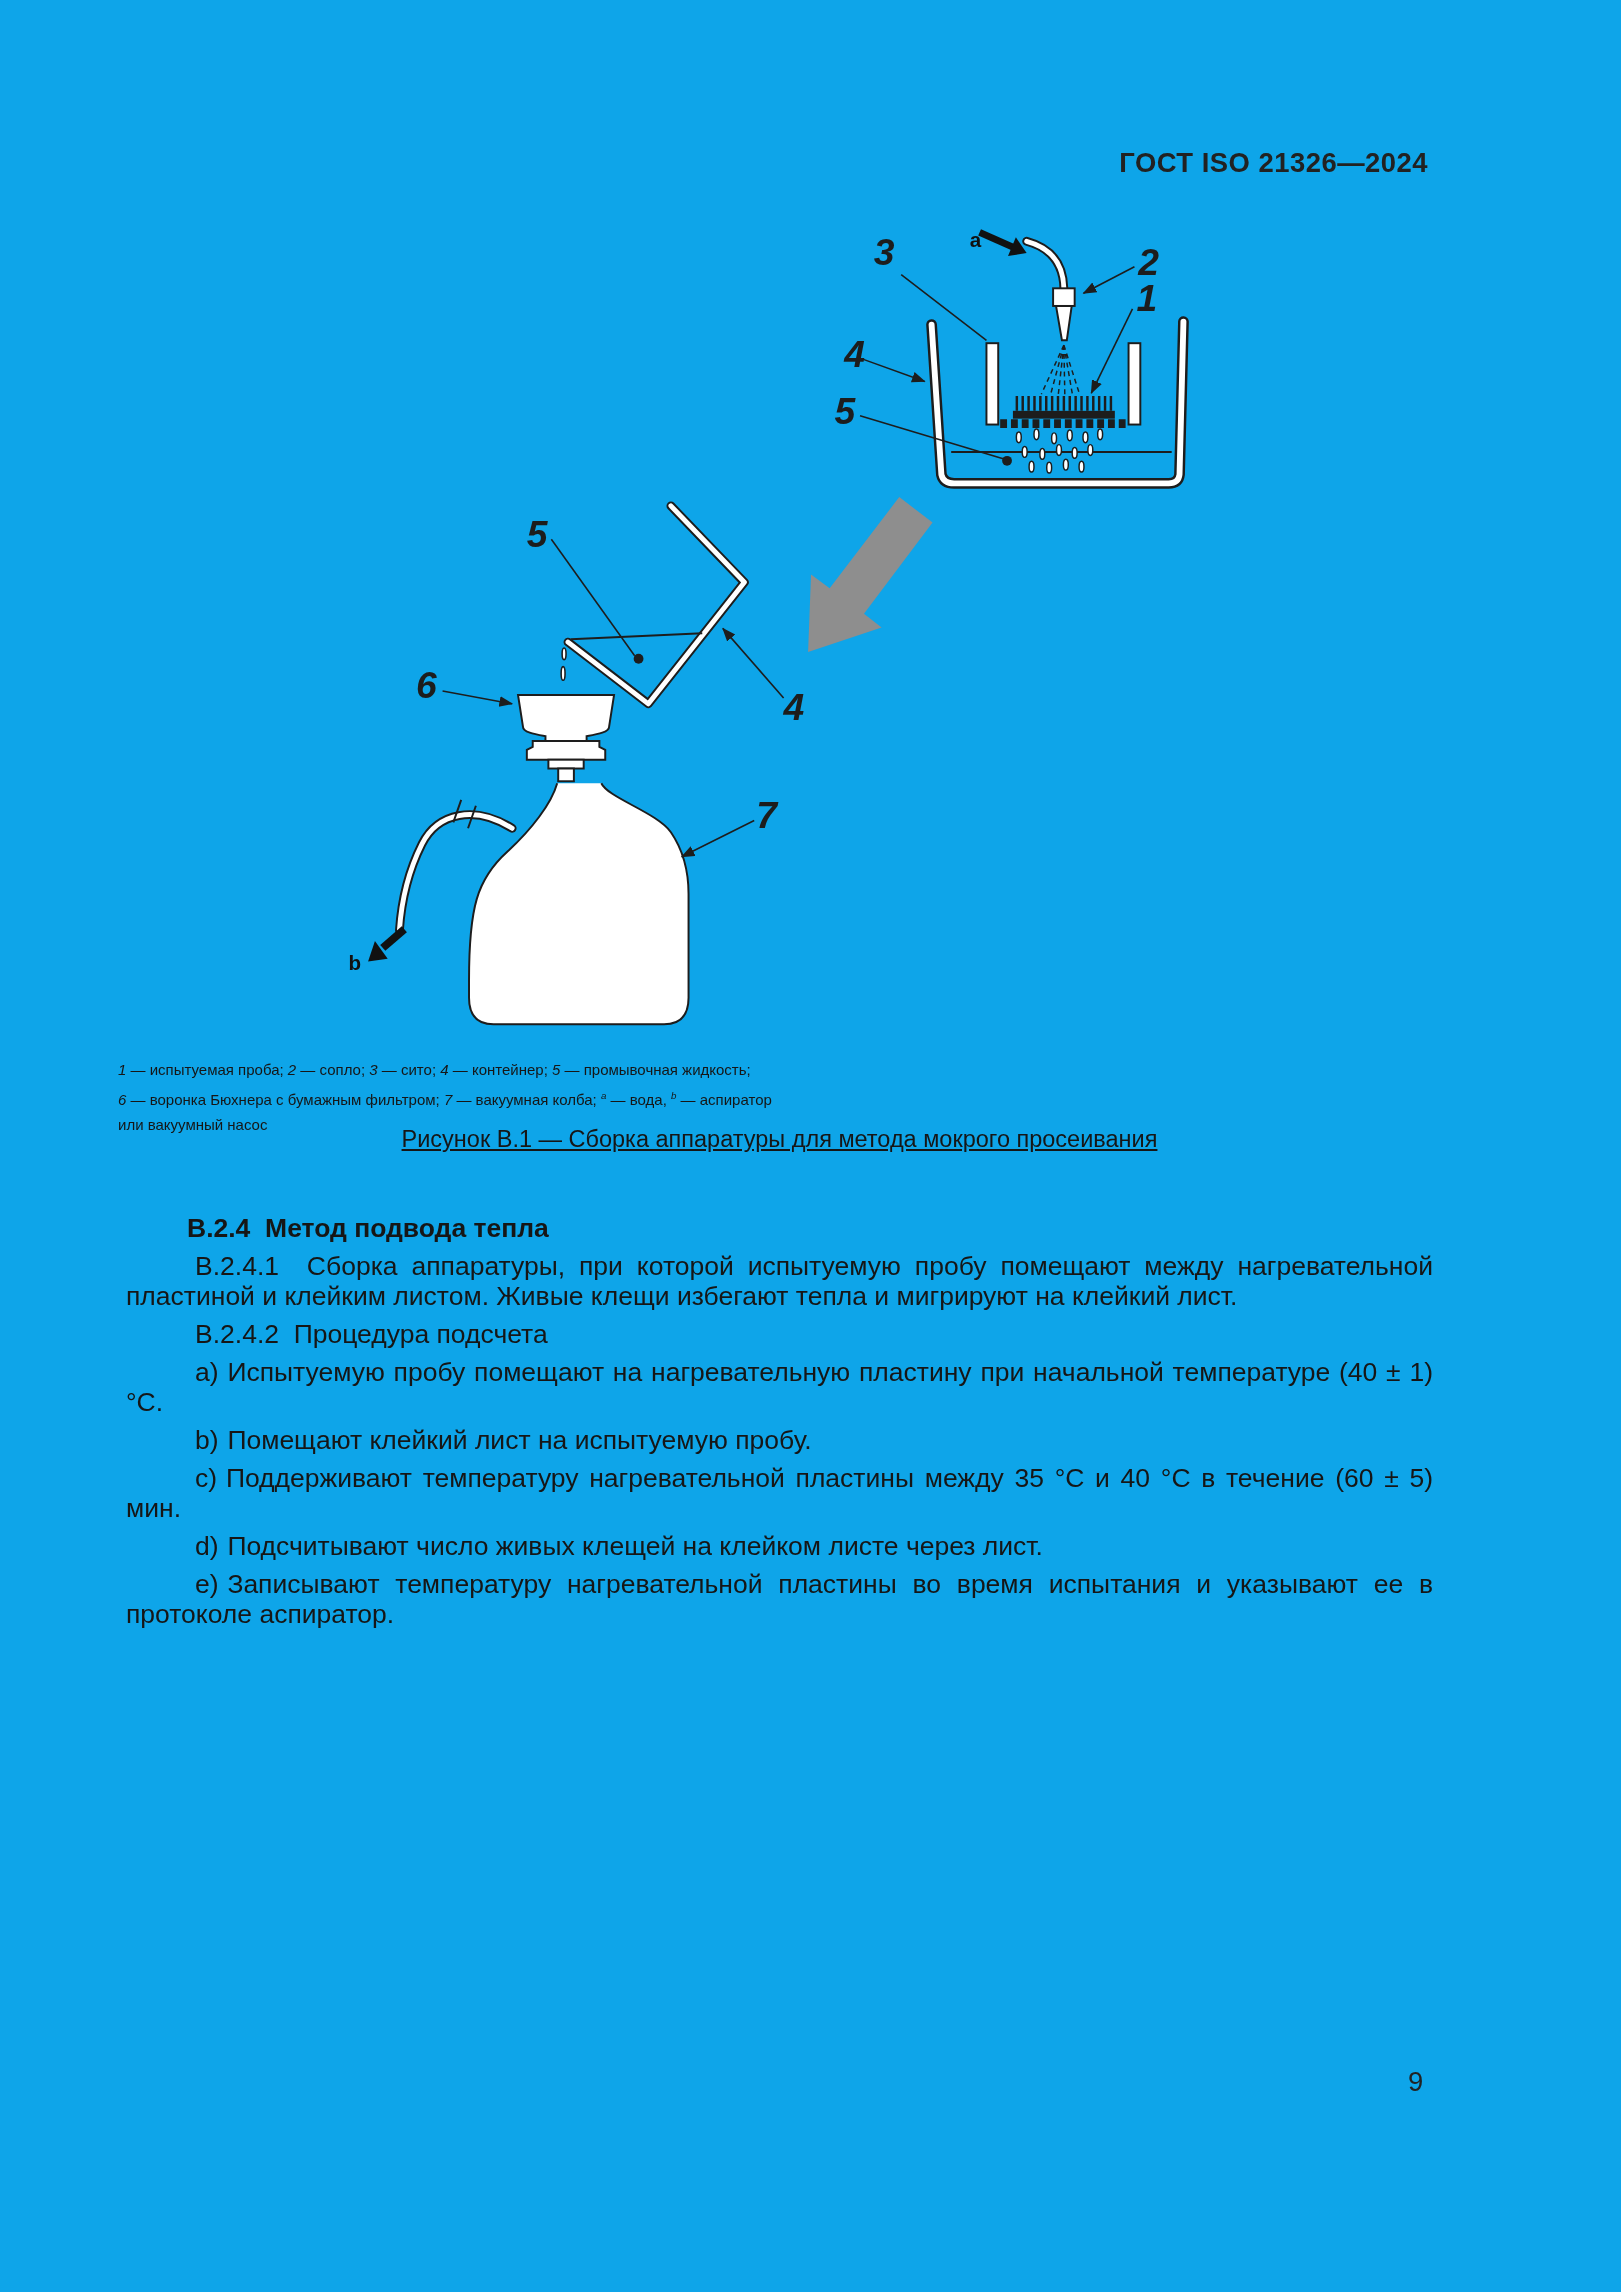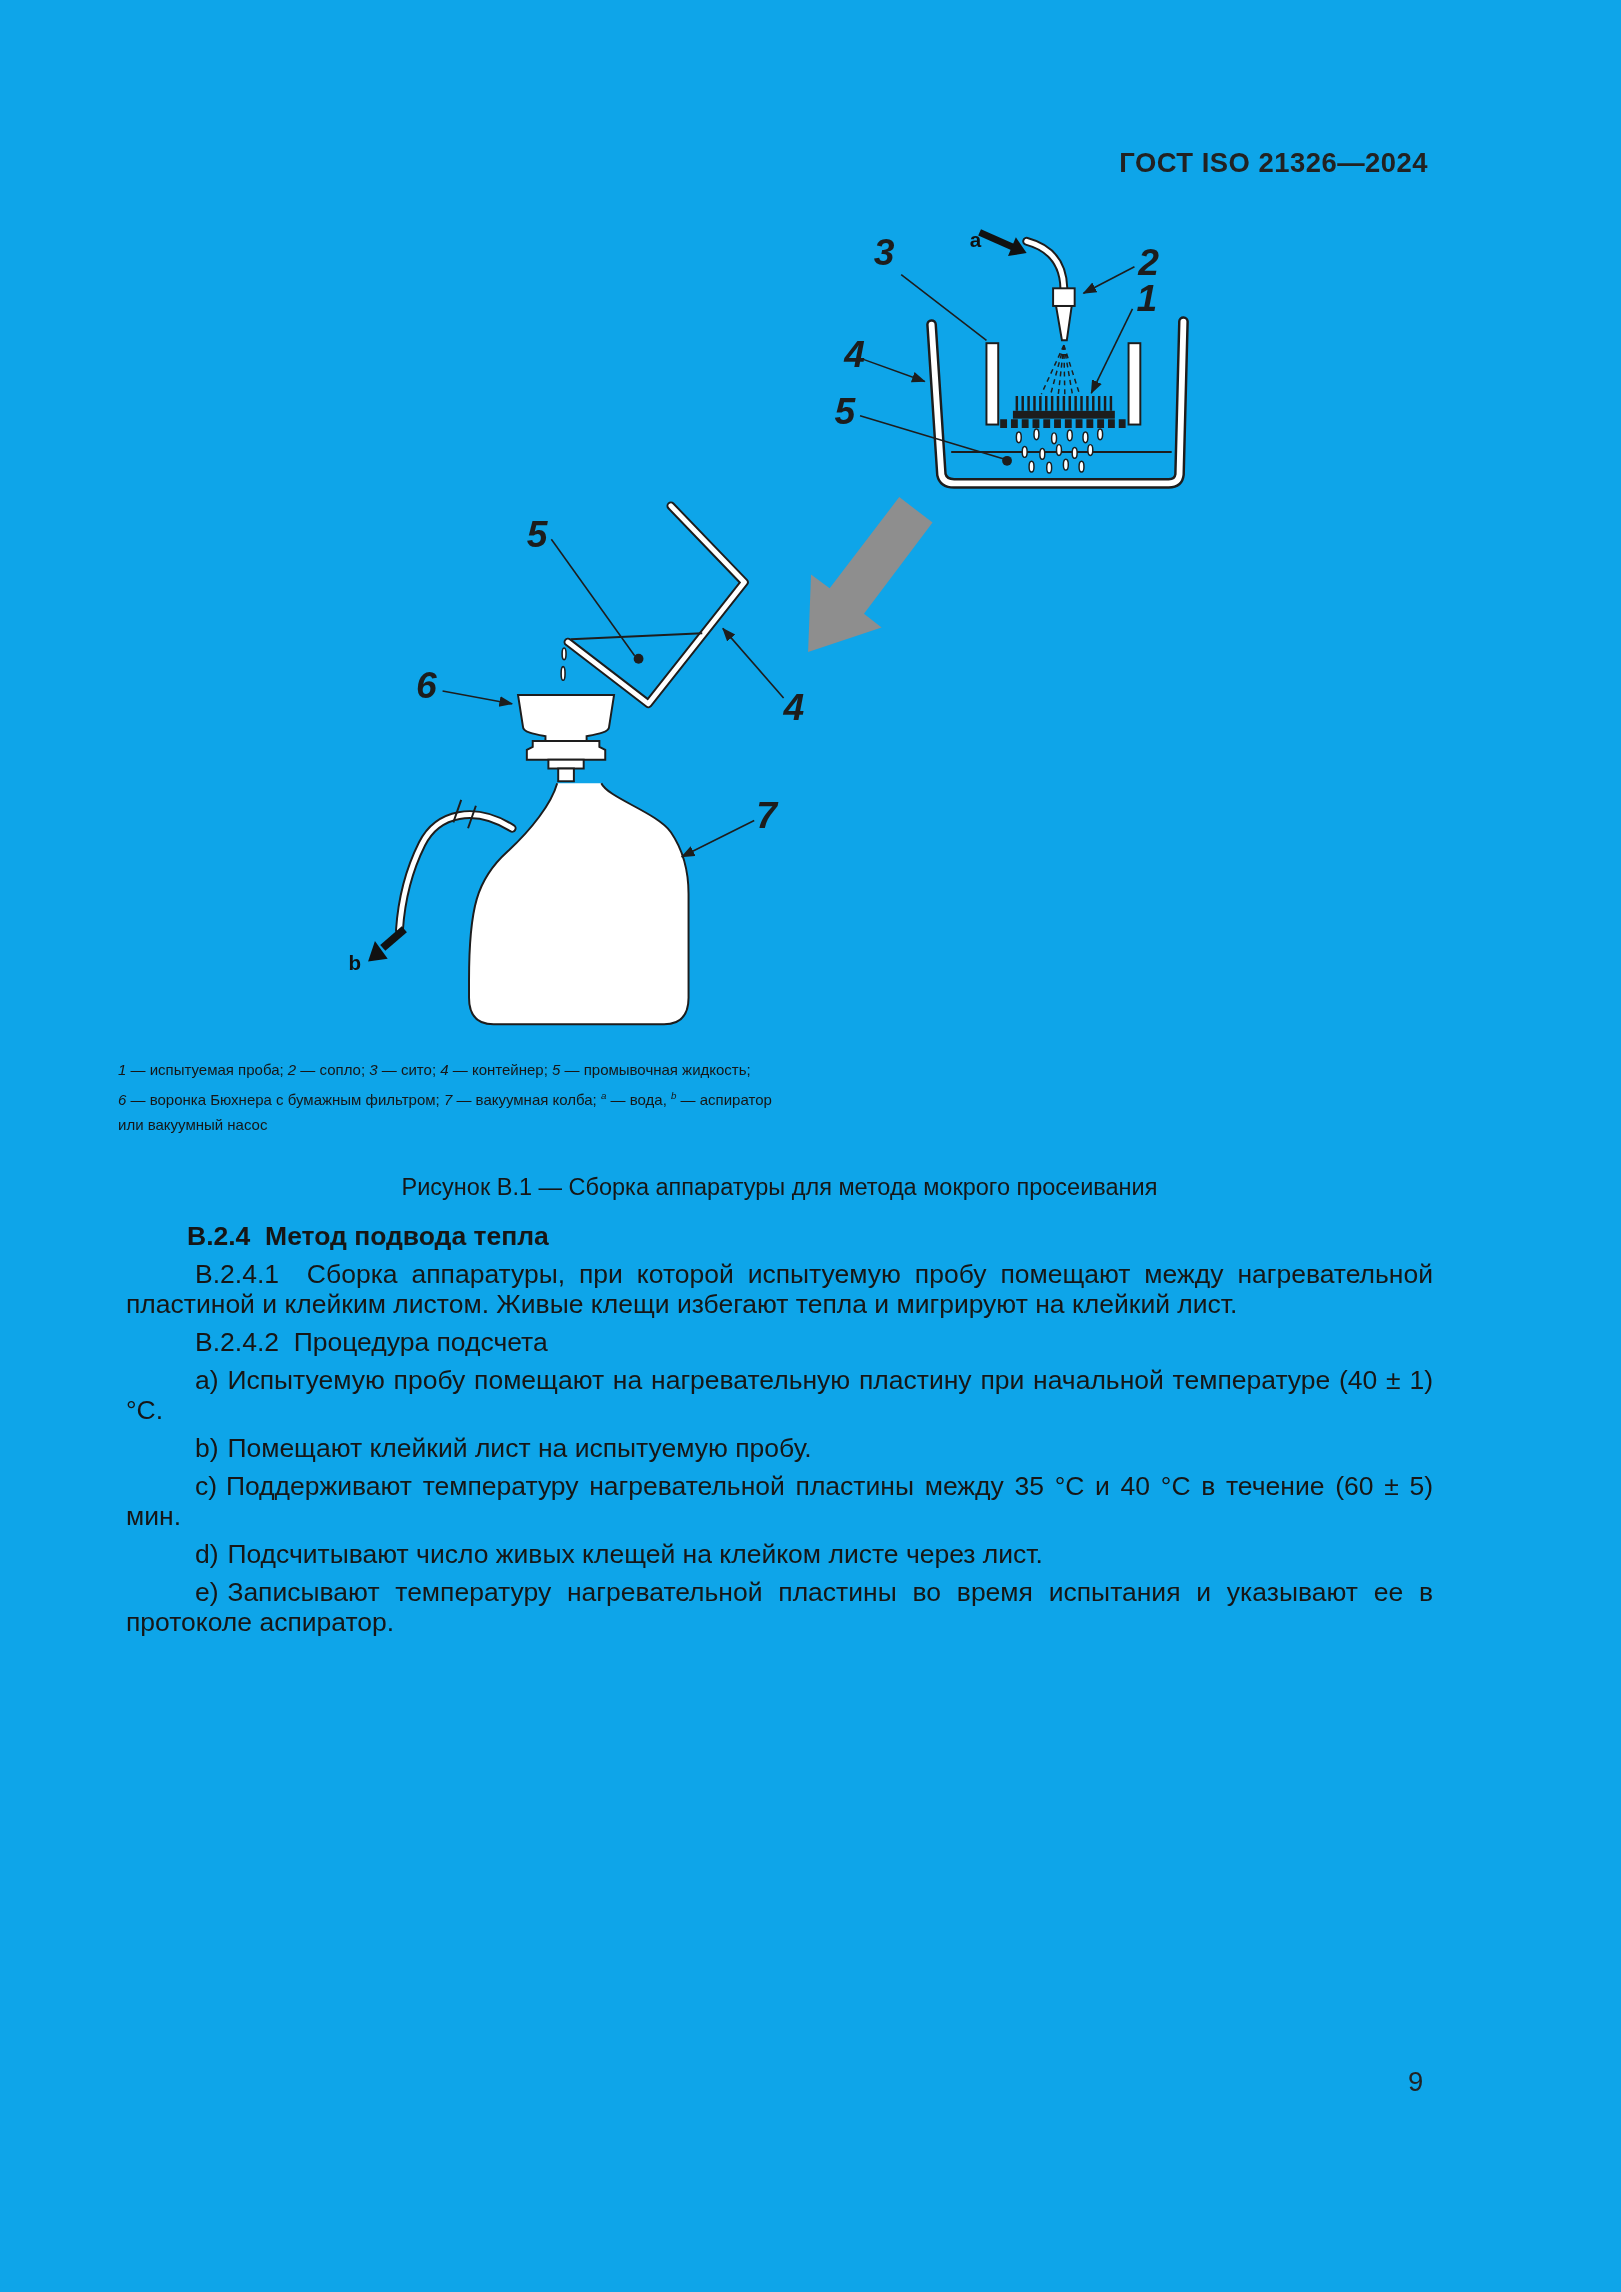--- a/index.html
+++ b/index.html
@@ -19,29 +19,29 @@
   .thin{stroke:#1d1d1d;fill:none;}
   .wht{stroke:#ffffff;fill:none;}
   .outl{fill:#ffffff;stroke:#1d1d1d;stroke-width:2;}
   .legend{
     position:absolute;left:118px;top:1057px;width:1323px;
     font-size:15px;line-height:25.5px;color:#161616;
   }
   .legend .it{font-style:italic;}
   .legend .sup{font-style:italic;font-size:.65em;vertical-align:super;}
   .fig-caption{
-    position:absolute;left:118px;top:1174px;width:1323px;
-    text-align:center;font-size:23.5px;color:#161616;
+    position:absolute;left:118px;top:1126px;width:1323px;
+    text-align:center;font-size:23.5px;color:#161616;text-decoration:underline;
   }
   .body-text{
     position:absolute;left:118px;top:1213px;width:1323px;
     font-size:26.5px;line-height:30px;text-align:justify;color:#161616;
   }
   .body-text p{margin:8px;text-indent:69px;}
-  .body-text h3{margin:8px 0 1px 0;font-size:26.5px;text-indent:69px;font-weight:bold;}
+  .body-text h3{margin:0 0 1px 0;font-size:26.5px;text-indent:69px;font-weight:bold;}
   .imarker{margin-right:8.8px;}
   .page-number{position:absolute;left:1408px;top:2066px;font-size:27.4px;color:#222;}
 </style>
 </head>
 <body>
 
 <div class="page">
 
   <div class="doc-header">ГОСТ ISO 21326—2024</div>
 

